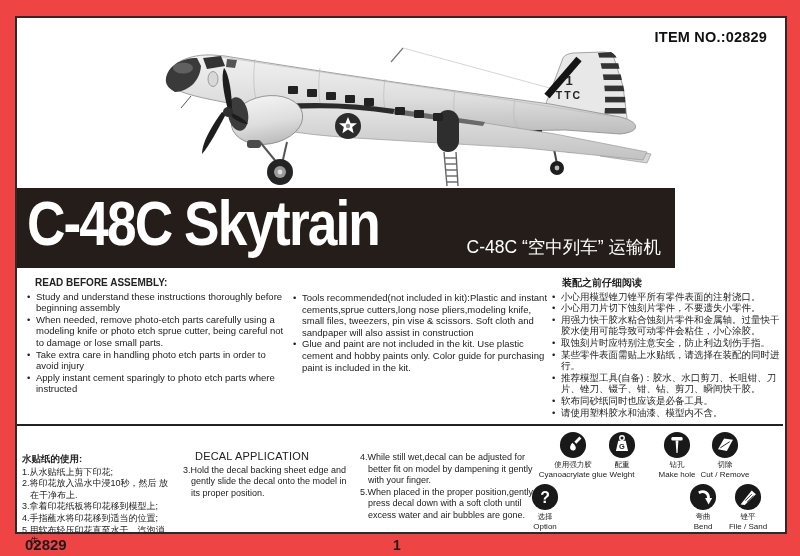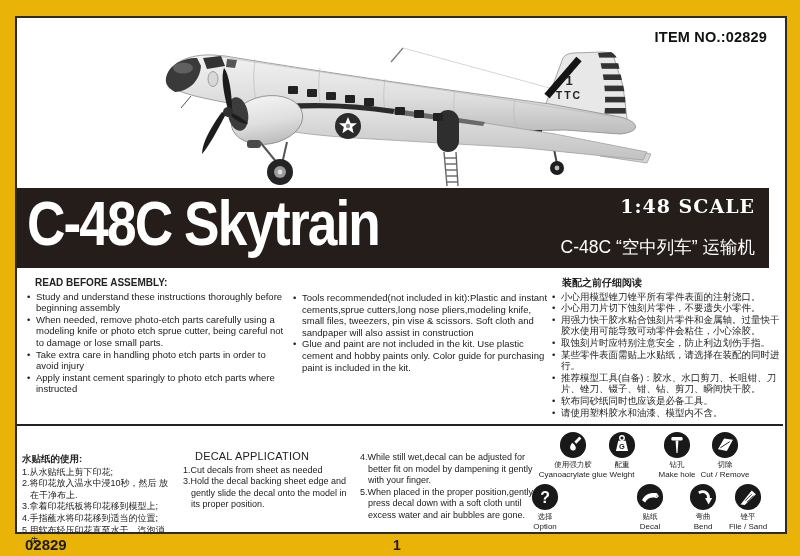--- a/index.html
+++ b/index.html
@@ -1,24 +1,24 @@
 <!DOCTYPE html>
 <html><head>
 <meta charset="utf-8">
 <style>
   html,body{margin:0;padding:0;background:#fff;}
-  .page{position:relative;width:800px;height:556px;background:#eab308;overflow:hidden;
+  .page{position:relative;width:800px;height:556px;background:#ef4444;overflow:hidden;
         font-family:"Liberation Sans",sans-serif;color:#1c1c1c;}
   .frame{position:absolute;left:15px;top:16px;width:768px;height:514px;
          border:2px solid #2b2b2b;background:#fff;}
   .item-no{position:absolute;top:29px;right:33px;font-size:14.5px;font-weight:bold;
            letter-spacing:0.2px;color:#111;}
   .plane{position:absolute;left:95px;top:46px;width:620px;height:150px;}
   
-  .bar{position:absolute;left:17px;top:188px;width:752px;height:80px;background:#241d19;}
+  .bar{position:absolute;left:17px;top:188px;width:658px;height:80px;background:#241d19;}
   .bar-title{position:absolute;left:10px;bottom:8px;color:#fff;font-weight:bold;
              font-size:56px;letter-spacing:-2px;transform:scale(0.95,1.12);
              transform-origin:left bottom;white-space:nowrap;}
   .bar-scale{position:absolute;top:7px;right:14px;color:#fff;font-weight:bold;
              font-family:"DejaVu Serif",serif;font-size:19px;letter-spacing:1px;}
   .bar-sub{position:absolute;bottom:9px;right:14px;color:#fff;font-size:17.5px;}
   
   .col{position:absolute;font-size:9.5px;line-height:11.6px;color:#222;}
   .col-h{padding-left:8px;margin-bottom:2px;font-weight:bold;font-size:10px;}
   .bullet{position:relative;padding-left:9px;}
@@ -154,21 +154,20 @@
         <rect x="250" y="49" width="10" height="8" rx="1"></rect>
       <rect x="269" y="52" width="10" height="8" rx="1"></rect>
       <rect x="300" y="61" width="10" height="8" rx="1"></rect>
         <rect x="319" y="64" width="10" height="8" rx="1"></rect>
       <rect x="338" y="67" width="10" height="8" rx="1"></rect>
     </g>
   </svg>
 
   <div class="bar">
     <div class="bar-title">C-48C Skytrain</div>
-    <div class="bar-scale">1:48 SCALE</div>
     <div class="bar-sub">C-48C “空中列车” 运输机</div>
   </div>
 
   <div class="col" style="left:27px;top:277px;width:264px">
     <div class="col-h">READ BEFORE ASSEMBLY:</div>
     <div class="bullet">Study and understand these instructions thoroughly before beginning assembly</div>
     <div class="bullet">When needed, remove photo-etch parts carefully using a modeling knife or photo etch sprue cutter, being careful not to damage or lose small parts.</div>
     <div class="bullet">Take extra care in handling photo etch parts in order to avoid injury</div>
     <div class="bullet">Apply instant cement sparingly to photo etch parts where instructed</div>
   </div>
@@ -193,21 +192,20 @@
   <div class="bcol" style="left:22px;top:438px;width:152px">
     <div class="bcol-h">水贴纸的使用:</div>
     <div class="num">1.从水贴纸上剪下印花;</div>
     <div class="num">2.将印花放入温水中浸10秒，然后 放在干净布上.</div>
     <div class="num">3.拿着印花纸板将印花移到模型上;</div>
     <div class="num">4.手指蘸水将印花移到适当的位置;</div>
     <div class="num">5.用软布轻压印花直至水干、汽泡消失.</div>
   </div>
   <div class="bcol" style="left:183px;top:436px;width:170px">
     <div class="bcol-h-en">DECAL APPLICATION</div>
-    <div class="num">1.Cut decals from sheet as needed</div>
     <div class="num">3.Hold the decal backing sheet edge and gently slide the decal onto the model in its proper position.</div>
   </div>
   <div class="bcol" style="left:360px;top:437px;width:178px">
     <div class="num">4.While still wet,decal can be adjusted for better fit on model by dampening it gently with your finger.</div>
     <div class="num">5.When placed in the proper position,gently press decal down with a soft cloth until excess water and air bubbles are gone.</div>
   </div>
 
   <div class="syms">
 
     <div class="sym" style="left:10px;top:0">
@@ -259,31 +257,20 @@
     <div class="sym" style="left:-18px;top:52px">
       <div class="sym-circle">
         <svg viewBox="0 0 30 30" width="28" height="28">
             <circle cx="15" cy="15" r="14" fill="#191919"></circle>
           <text x="15" y="21.5" font-size="17" font-weight="bold" fill="#fff" text-anchor="middle" font-family="Liberation Sans, sans-serif">?</text>
         </svg>
       </div>
       <div class="sym-cn">选择</div>
       <div class="sym-en">Option</div>
     </div>
-    <div class="sym" style="left:87px;top:52px">
-      <div class="sym-circle">
-        <svg viewBox="0 0 30 30" width="28" height="28">
-            <circle cx="15" cy="15" r="14" fill="#191919"></circle>
-          <path d="M6.5 18.5 C9.5 12.5 15 9.8 23 11.2 L21.5 16 C16 14.8 12 16.6 9.8 20.8 Z" fill="#fff"></path>
-          <path d="M21.8 11.5 L23.8 14 L21.6 15.8" fill="none" stroke="#fff" stroke-width="1.2"></path>
-        </svg>
-      </div>
-      <div class="sym-cn">贴纸</div>
-      <div class="sym-en">Decal</div>
-    </div>
     <div class="sym" style="left:140px;top:52px">
       <div class="sym-circle">
         <svg viewBox="0 0 30 30" width="28" height="28">
             <circle cx="15" cy="15" r="14" fill="#191919"></circle>
           <path d="M10.5 10.5 C16.5 7.5 21 10.5 21 16.5" fill="none" stroke="#fff" stroke-width="3"></path>
           <polygon points="21,23 17.2,16 24.8,16" fill="#fff"></polygon>
         </svg>
       </div>
       <div class="sym-cn">弯曲</div>
       <div class="sym-en">Bend</div>

